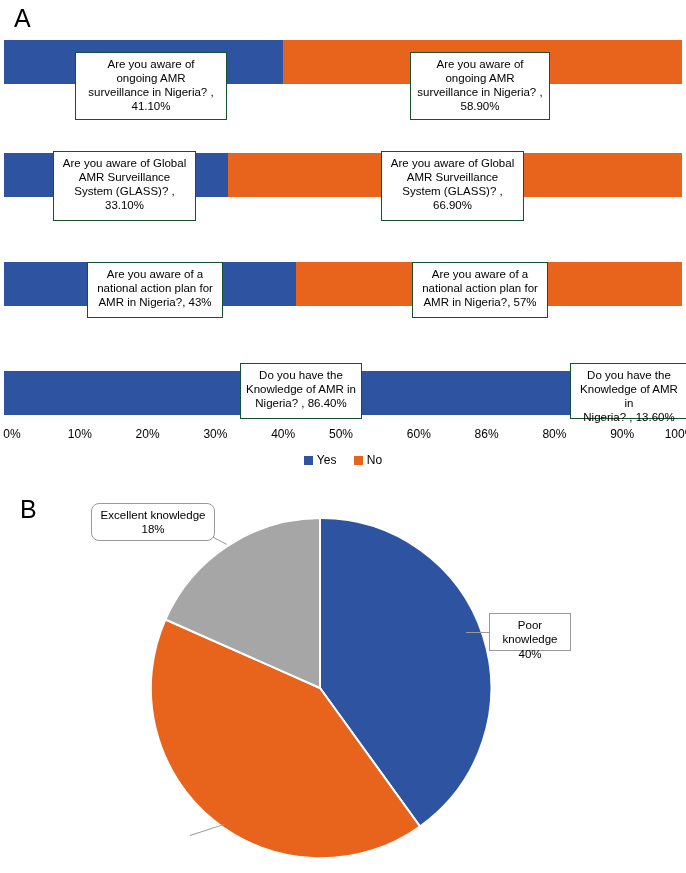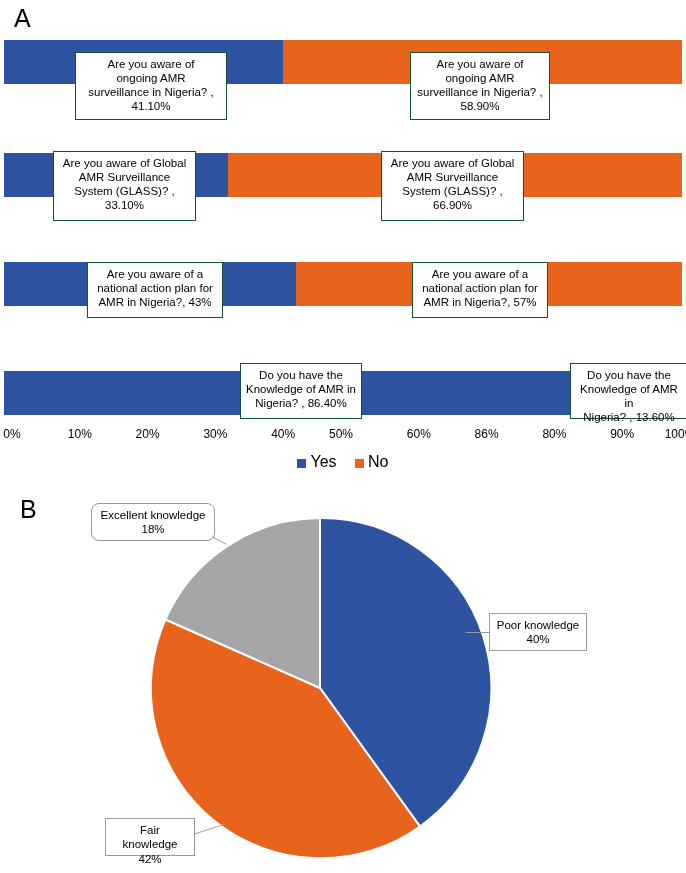--- a/index.html
+++ b/index.html
@@ -86,21 +86,21 @@
     white-space: nowrap;
   }
 
   
   .legend {
     position: absolute;
     left: 0;
     top: 426px;
     width: 686px;
     text-align: center;
-    font-size: 16px;
+    font-size: 12px;
   }
   .legend-item {
     display: inline-block;
     margin: 0 7px;
     vertical-align: middle;
   }
   .legend-swatch {
     display: inline-block;
     width: 9px;
     height: 9px;
@@ -234,17 +234,15 @@
 
     <path d="M 200 180 L 45.36 111.53 A 170 170 0 0 1 200 10 Z" fill="#a6a6a6" stroke="#ffffff" stroke-width="2"></path>
   </svg>
 
   <div class="leader" style="left:193px; top:36px; width:38px; transform:rotate(28deg); transform-origin:left center;"></div>
   <div class="leader" style="left:466px; top:142px; width:26px;"></div>
   <div class="leader" style="left:190px; top:345px; width:36px; transform:rotate(-18deg); transform-origin:left center;"></div>
 
   <div class="pie-callout" style="left:91px; top:13px; width:124px; height:38px;border-radius:8px;">Excellent knowledge
 18%</div>
-  <div class="pie-callout" style="left:489px; top:123px; width:98px; height:38px;">Poor knowledge
+  <div class="pie-callout" style="left:489px; top:123px; width:82px; height:38px;">Poor knowledge
 40%</div>
-  <div class="pie-callout" style="left:105px; top:328px; width:90px; height:38px;">Fair knowledge
-42%</div>
 </div>
 
 </body></html>

